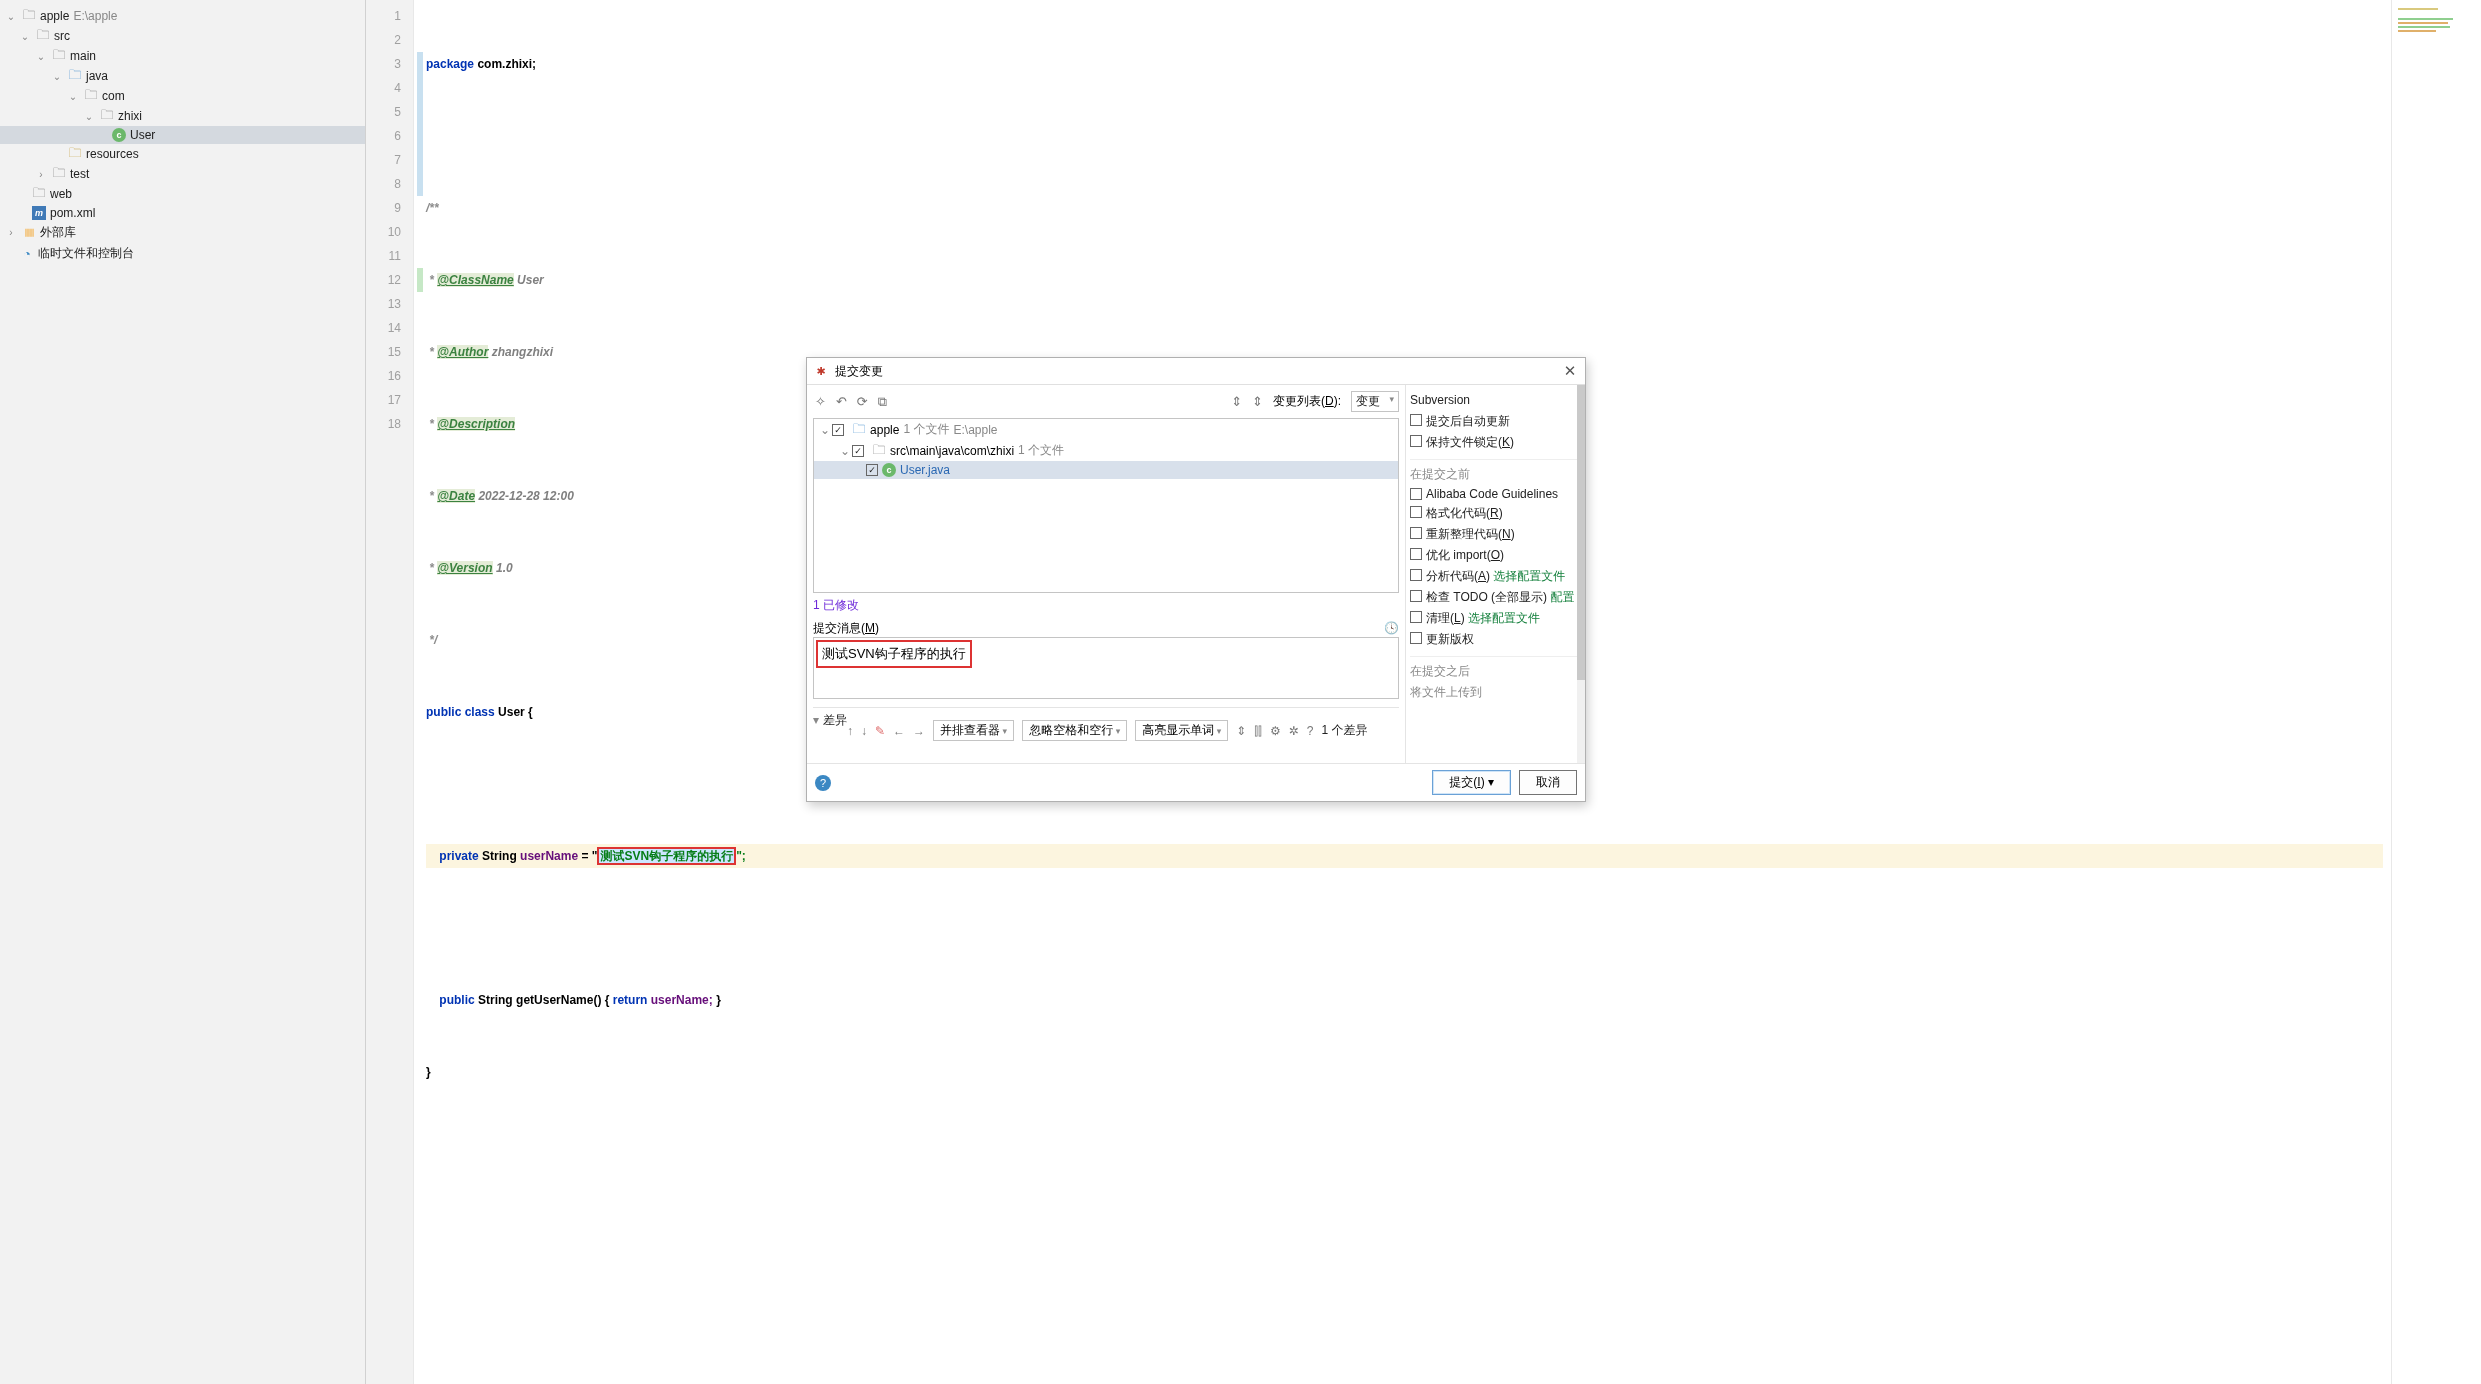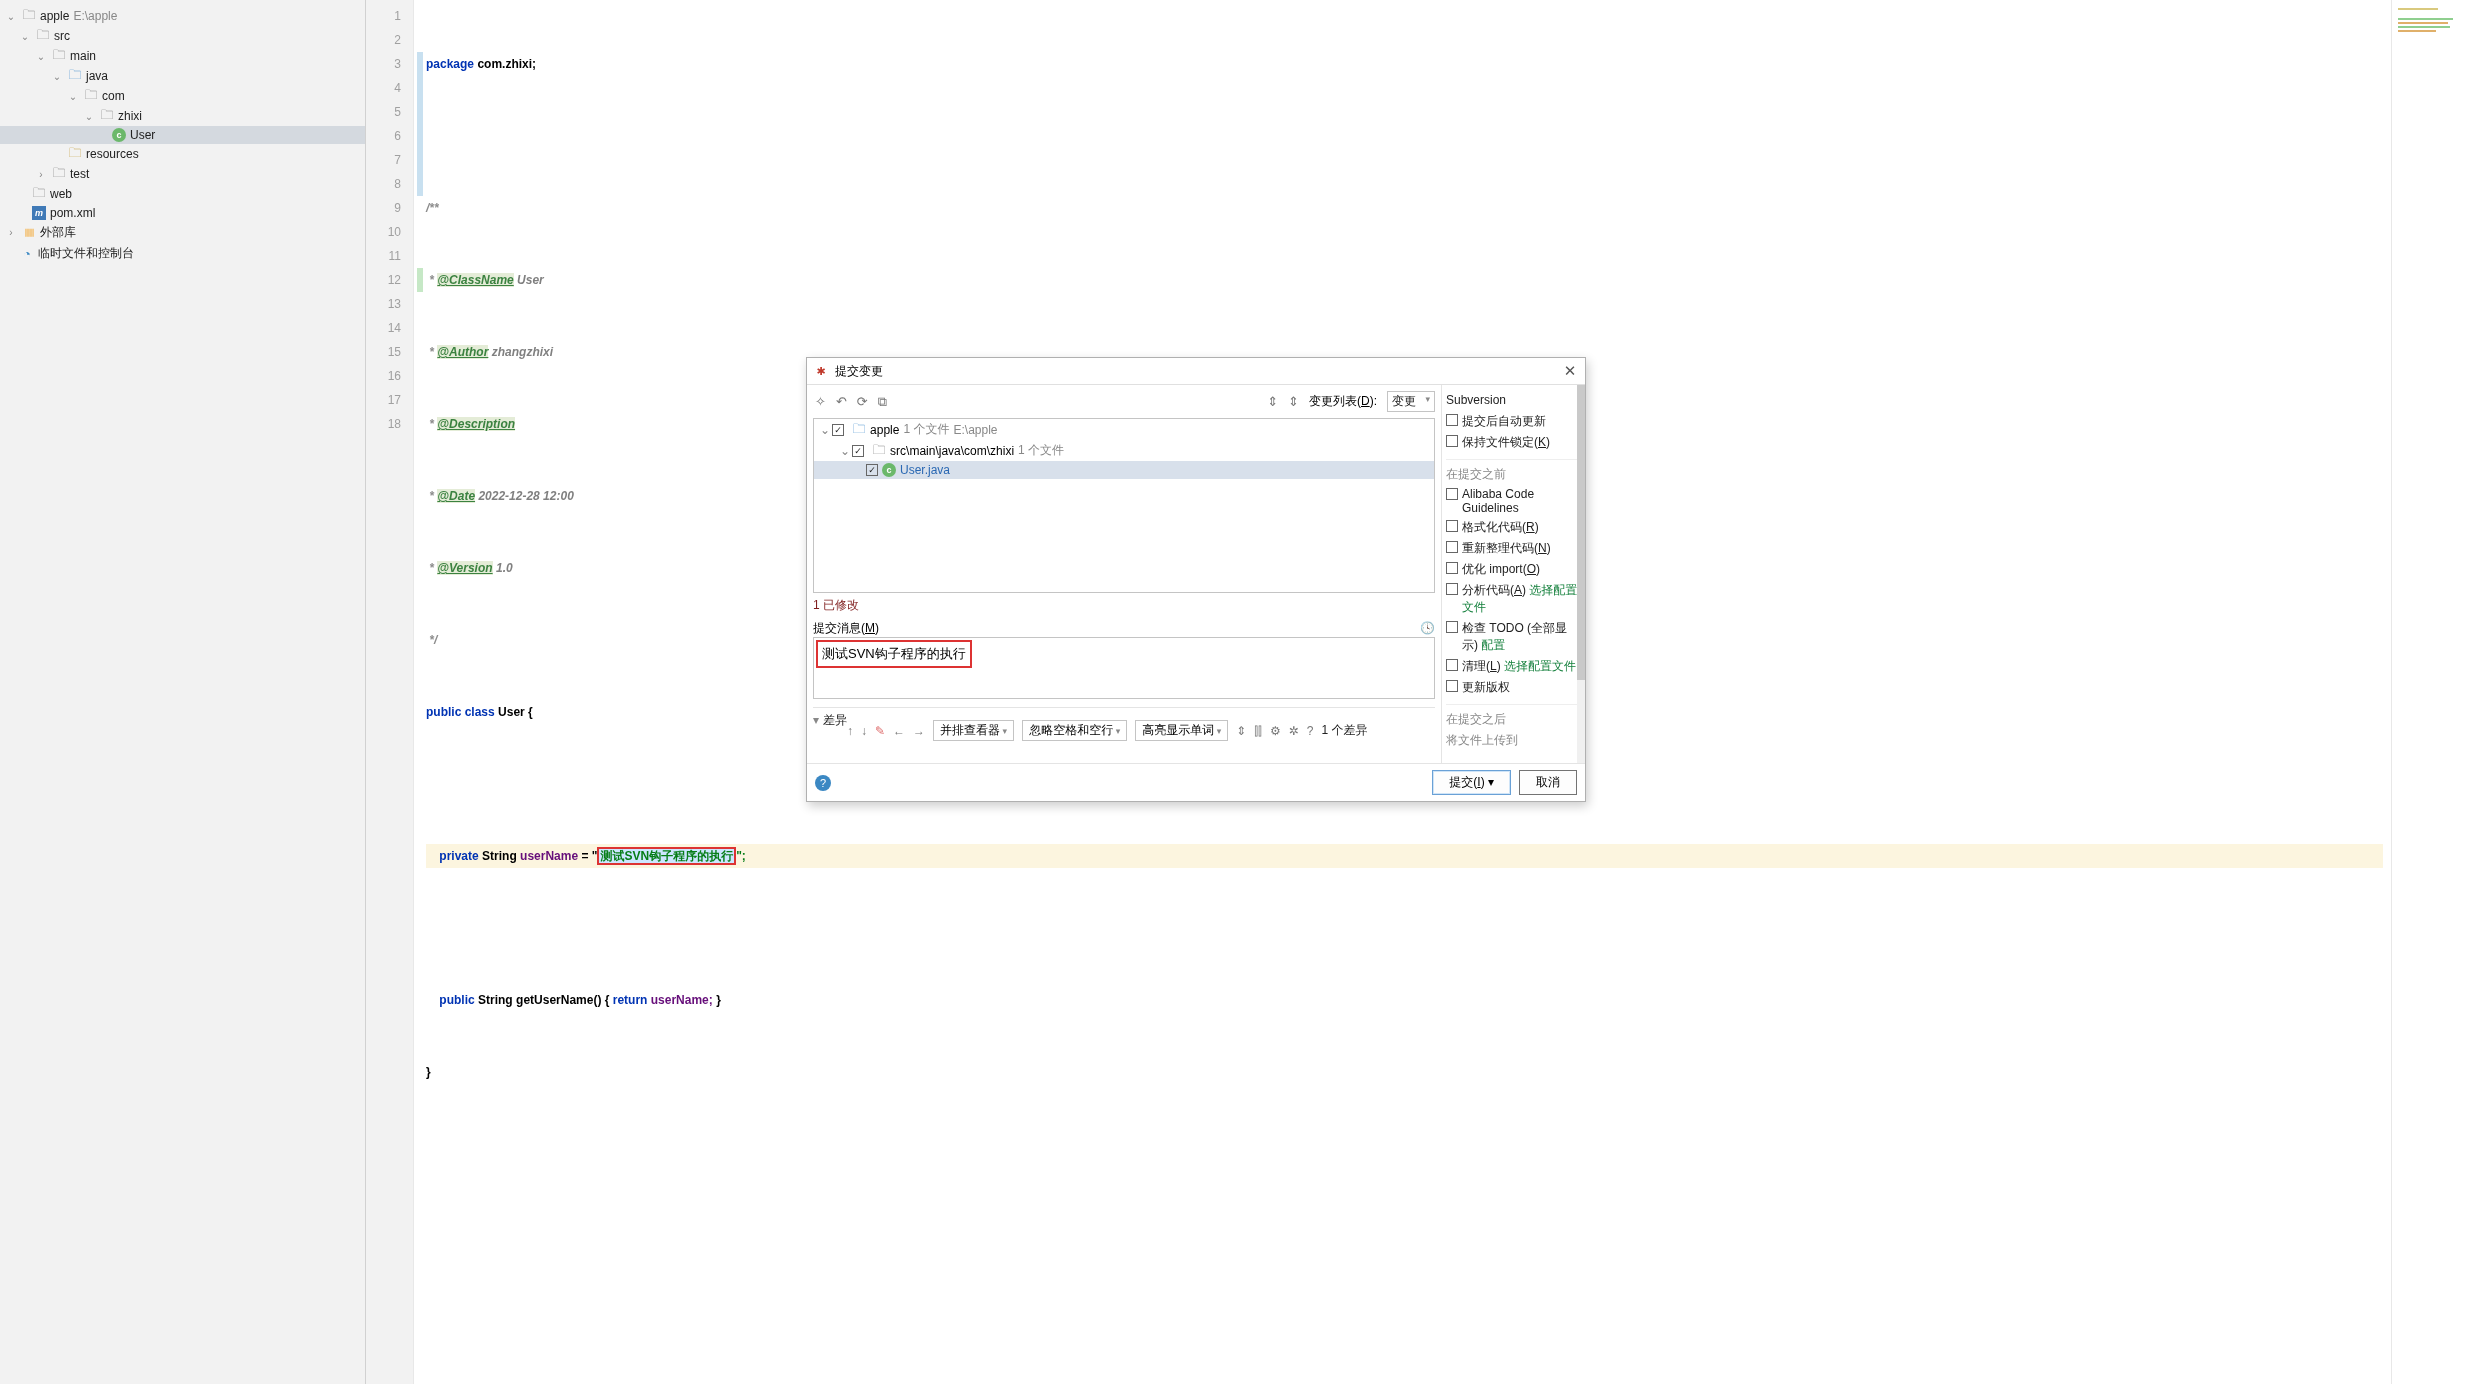--- a/index.html
+++ b/index.html
@@ -50,36 +50,36 @@
 .right-strip { width: 90px; background: #fff; border-left: 1px solid #e8e8e8; position: relative; }
 .right-strip .mm-line { position: absolute; left: 6px; height: 2px; }
 
 
 .dialog { position: absolute; left: 440px; top: 357px; width: 780px; height: 445px; background: #fff; border: 1px solid #b0b0b0; box-shadow: 2px 4px 10px rgba(0,0,0,.2); display: flex; flex-direction: column; }
 .dlg-title { display: flex; align-items: center; padding: 4px 6px; border-bottom: 1px solid #e0e0e0; }
 .dlg-icon { width: 16px; height: 16px; margin-right: 6px; display: inline-flex; align-items: center; justify-content: center; color: #c0392b; font-size: 11px; }
 .dlg-close { margin-left: auto; width: 18px; height: 18px; text-align: center; cursor: pointer; font-size: 15px; color: #555; }
 .dlg-body { flex: 1; display: flex; min-height: 0; }
 .dlg-left { flex: 1; display: flex; flex-direction: column; padding: 4px 6px 0 6px; min-width: 0; }
-.dlg-right { width: 144px; border-left: 1px solid #e4e4e4; padding: 6px 4px; background: #fff; position: relative; overflow: hidden; }
+.dlg-right { width: 180px; border-left: 1px solid #e4e4e4; padding: 6px 4px; background: #fff; position: relative; overflow: hidden; }
 .dlg-right .scrollbar { position: absolute; right: 0; top: 0; width: 8px; height: 100%; background: #f0f0f0; }
 .dlg-right .scrollbar .thumb { width: 100%; height: 78%; background: #c9c9c9; }
 .toolbar { display: flex; align-items: center; gap: 10px; padding: 2px 0 6px 2px; font-size: 12px; }
 .toolbar .tico { color: #777; cursor: pointer; font-size: 13px; }
 .toolbar .spacer { flex: 1; }
 .lbl-u { text-decoration: underline; }
 .changelist-select { border: 1px solid #c4c4c4; padding: 1px 18px 1px 4px; color: #222; position: relative; }
 .changelist-select::after { content: "▾"; position: absolute; right: 4px; top: 2px; color: #888; font-size: 9px; }
 .file-tree { border: 1px solid #c4c4c4; height: 175px; overflow: auto; background: #fff; }
 .ft-row { display: flex; align-items: center; padding: 2px 4px; }
 .ft-row.sel { background: #d8e0eb; }
 .ft-cb { width: 12px; height: 12px; border: 1px solid #666; display: inline-flex; align-items: center; justify-content: center; font-size: 9px; color: #222; margin-right: 4px; }
 .ft-dim { color: #888; margin-left: 4px; }
 .blue-txt { color: #2a68b3; }
-.mod-line { padding: 4px 0; color: #7f1d1d; }
+.mod-line { padding: 4px 0; color: #6d28d9; }
 .msg-label { padding-top: 2px; }
 .msg-area-wrap { position: relative; }
 .msg-history-icon { position: absolute; right: 0; top: -16px; color: #888; cursor: pointer; }
 .msg-area { border: 1px solid #c4c4c4; height: 62px; padding: 2px; }
 .msg-text { display: inline-block; border: 2px solid #d33; padding: 3px 4px; font-size: 13px; }
 .diff-section { margin-top: 8px; border-top: 1px solid #e4e4e4; padding-top: 4px; display: flex; flex-direction: row; }
 .diff-hdr { color: #222; }
 .diff-toolbar { display: flex; align-items: center; gap: 8px; padding: 8px 0 2px 0; }
 .diff-toolbar .btn-dd { border: 1px solid #c4c4c4; padding: 1px 6px; font-size: 12px; position: relative; }
 .diff-toolbar .btn-dd::after { content: " ▾"; color: #888; font-size: 9px; }

